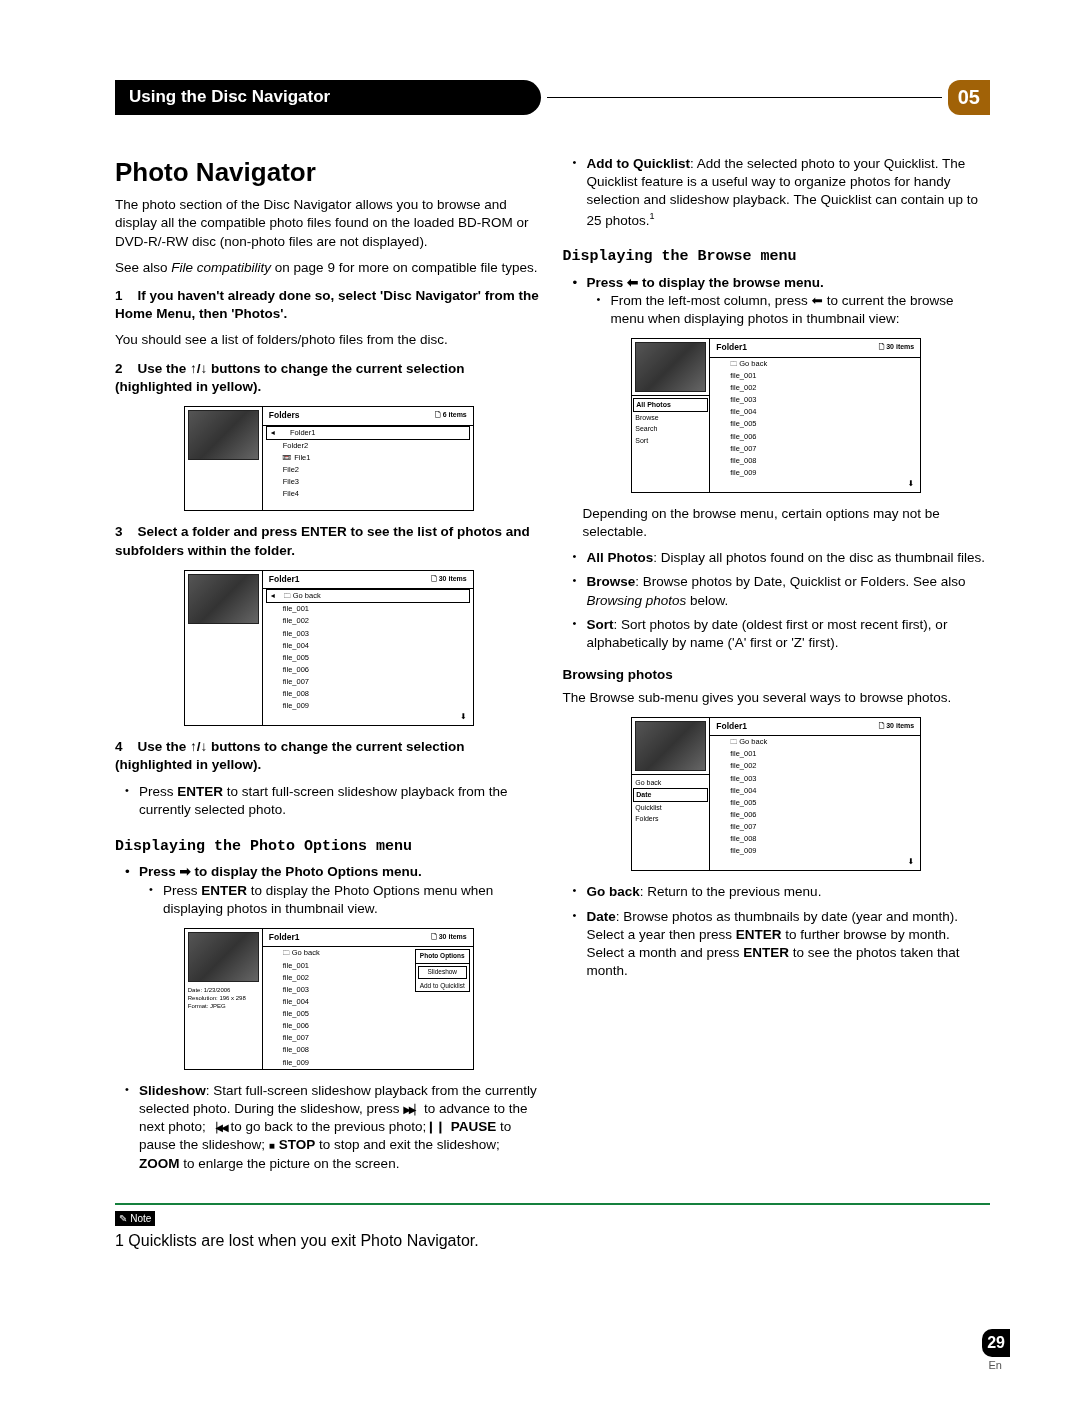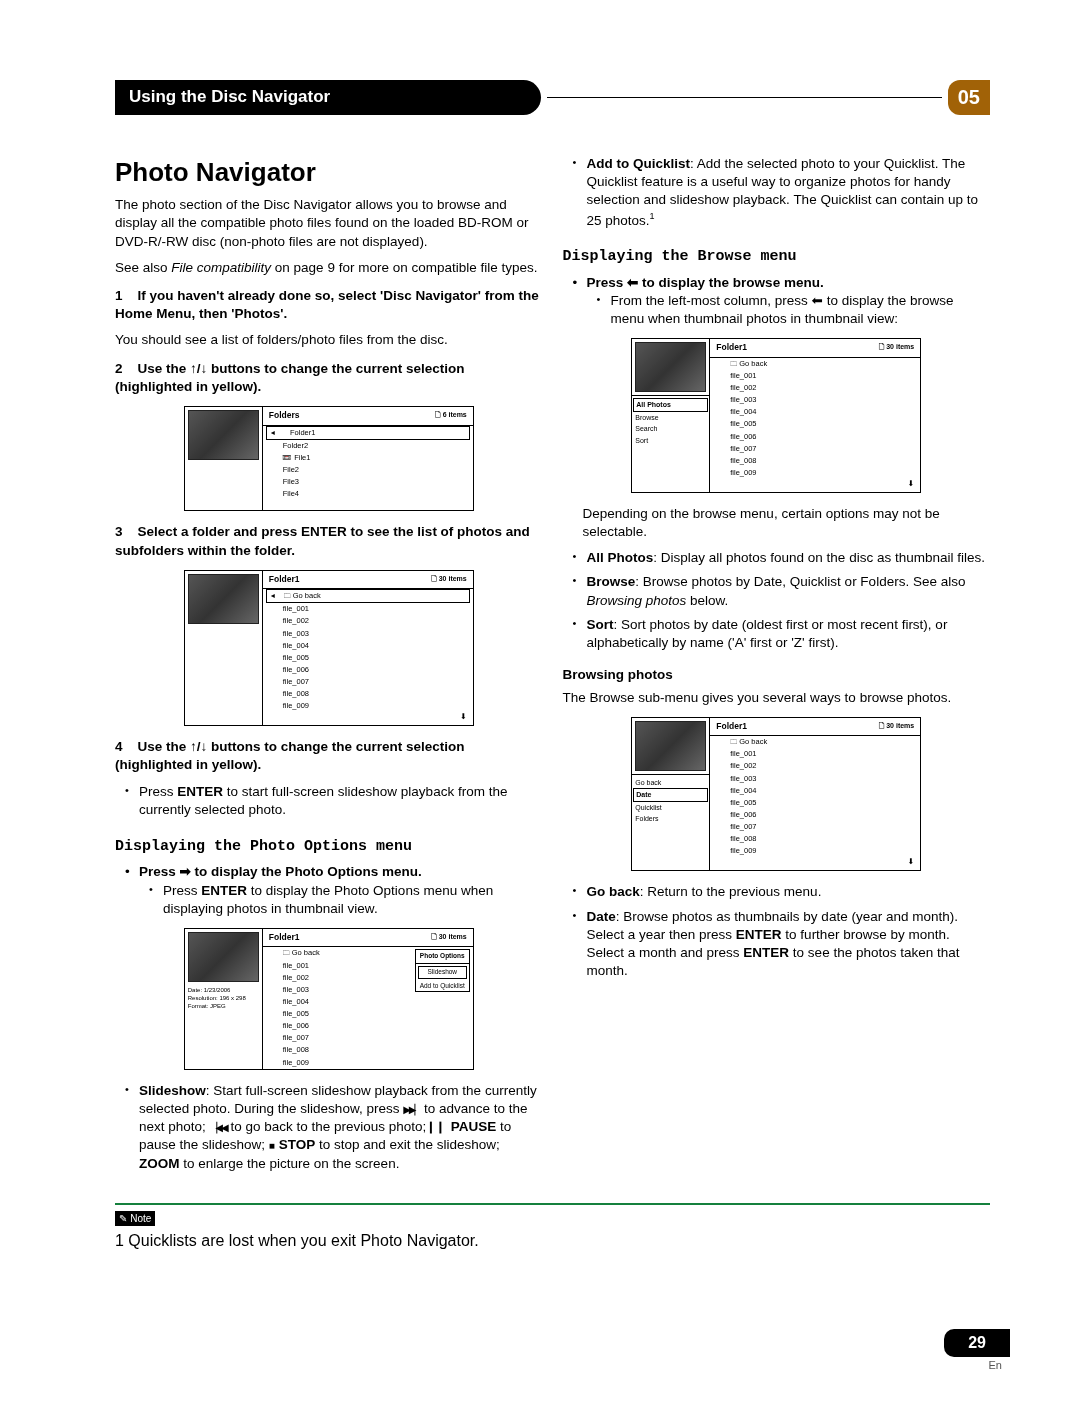--- a/index.html
+++ b/index.html
@@ -98,21 +98,21 @@
   .glyph-stop::before { content:"\25A0"; font-size:10px;}
 
   
   .note-rule { border-top:2px solid #15803d; margin-top:24px; padding-top:4px;}
   .note-label { display:inline-block; background:#000; color:#fff; font-size:10px; padding:1px 4px; margin-right:4px;}
   .note-label::before { content:"✎ "; }
   .footnote { font-size:16px; margin-top:3px; }
   .page-num {
     position:absolute; right:70px; bottom:50px;
     background:#000; color:#fff; font-weight:bold; font-size:16px;
-    padding:3px 24px; border-radius:10px 0 0 10px;
+    padding:3px 5px; border-radius:10px 0 0 10px;
   }
   .page-lang { position:absolute; right:78px; bottom:34px; font-size:11px; color:#555;}
   .sup { font-size:9px; vertical-align: super;}
   .icon-folder::before { content:"🗀"; font-size:7px; margin-right:2px;}
 </style>
 </head>
 <body>
 
 <div class="header-bar">
   <div class="header-pill">Using the Disc Navigator</div>
@@ -250,21 +250,21 @@
 
   <ul class="sub">
     <li><span class="bold">Add to Quicklist</span><span>: Add the selected photo to your Quicklist. The Quicklist feature is a useful way to organize photos for handy selection and slideshow playback. The Quicklist can contain up to 25 photos.</span><span class="sup">1</span></li>
   </ul>
 
   <h2>Displaying the Browse menu</h2>
   <ul class="bullets">
     <li>
       <span class="bold"><span>Press </span><span class="glyph-arrow-left"></span><span> to display the browse menu.</span></span>
       <ul class="sub">
-        <li><span>From the left-most column, press </span><span class="glyph-arrow-left"></span><span> to display the browse menu when thumbnail photos in thumbnail view:</span></li>
+        <li><span>From the left-most column, press </span><span class="glyph-arrow-left"></span><span> to current the browse menu when displaying photos in thumbnail view:</span></li>
       </ul>
     </li>
   </ul>
 
   <div class="mock">
     <div class="mock-left">
       <div class="mock-thumb"></div>
       <div class="mock-leftmenu">
         <div class="msel">All Photos</div>
         <div>Browse</div>

